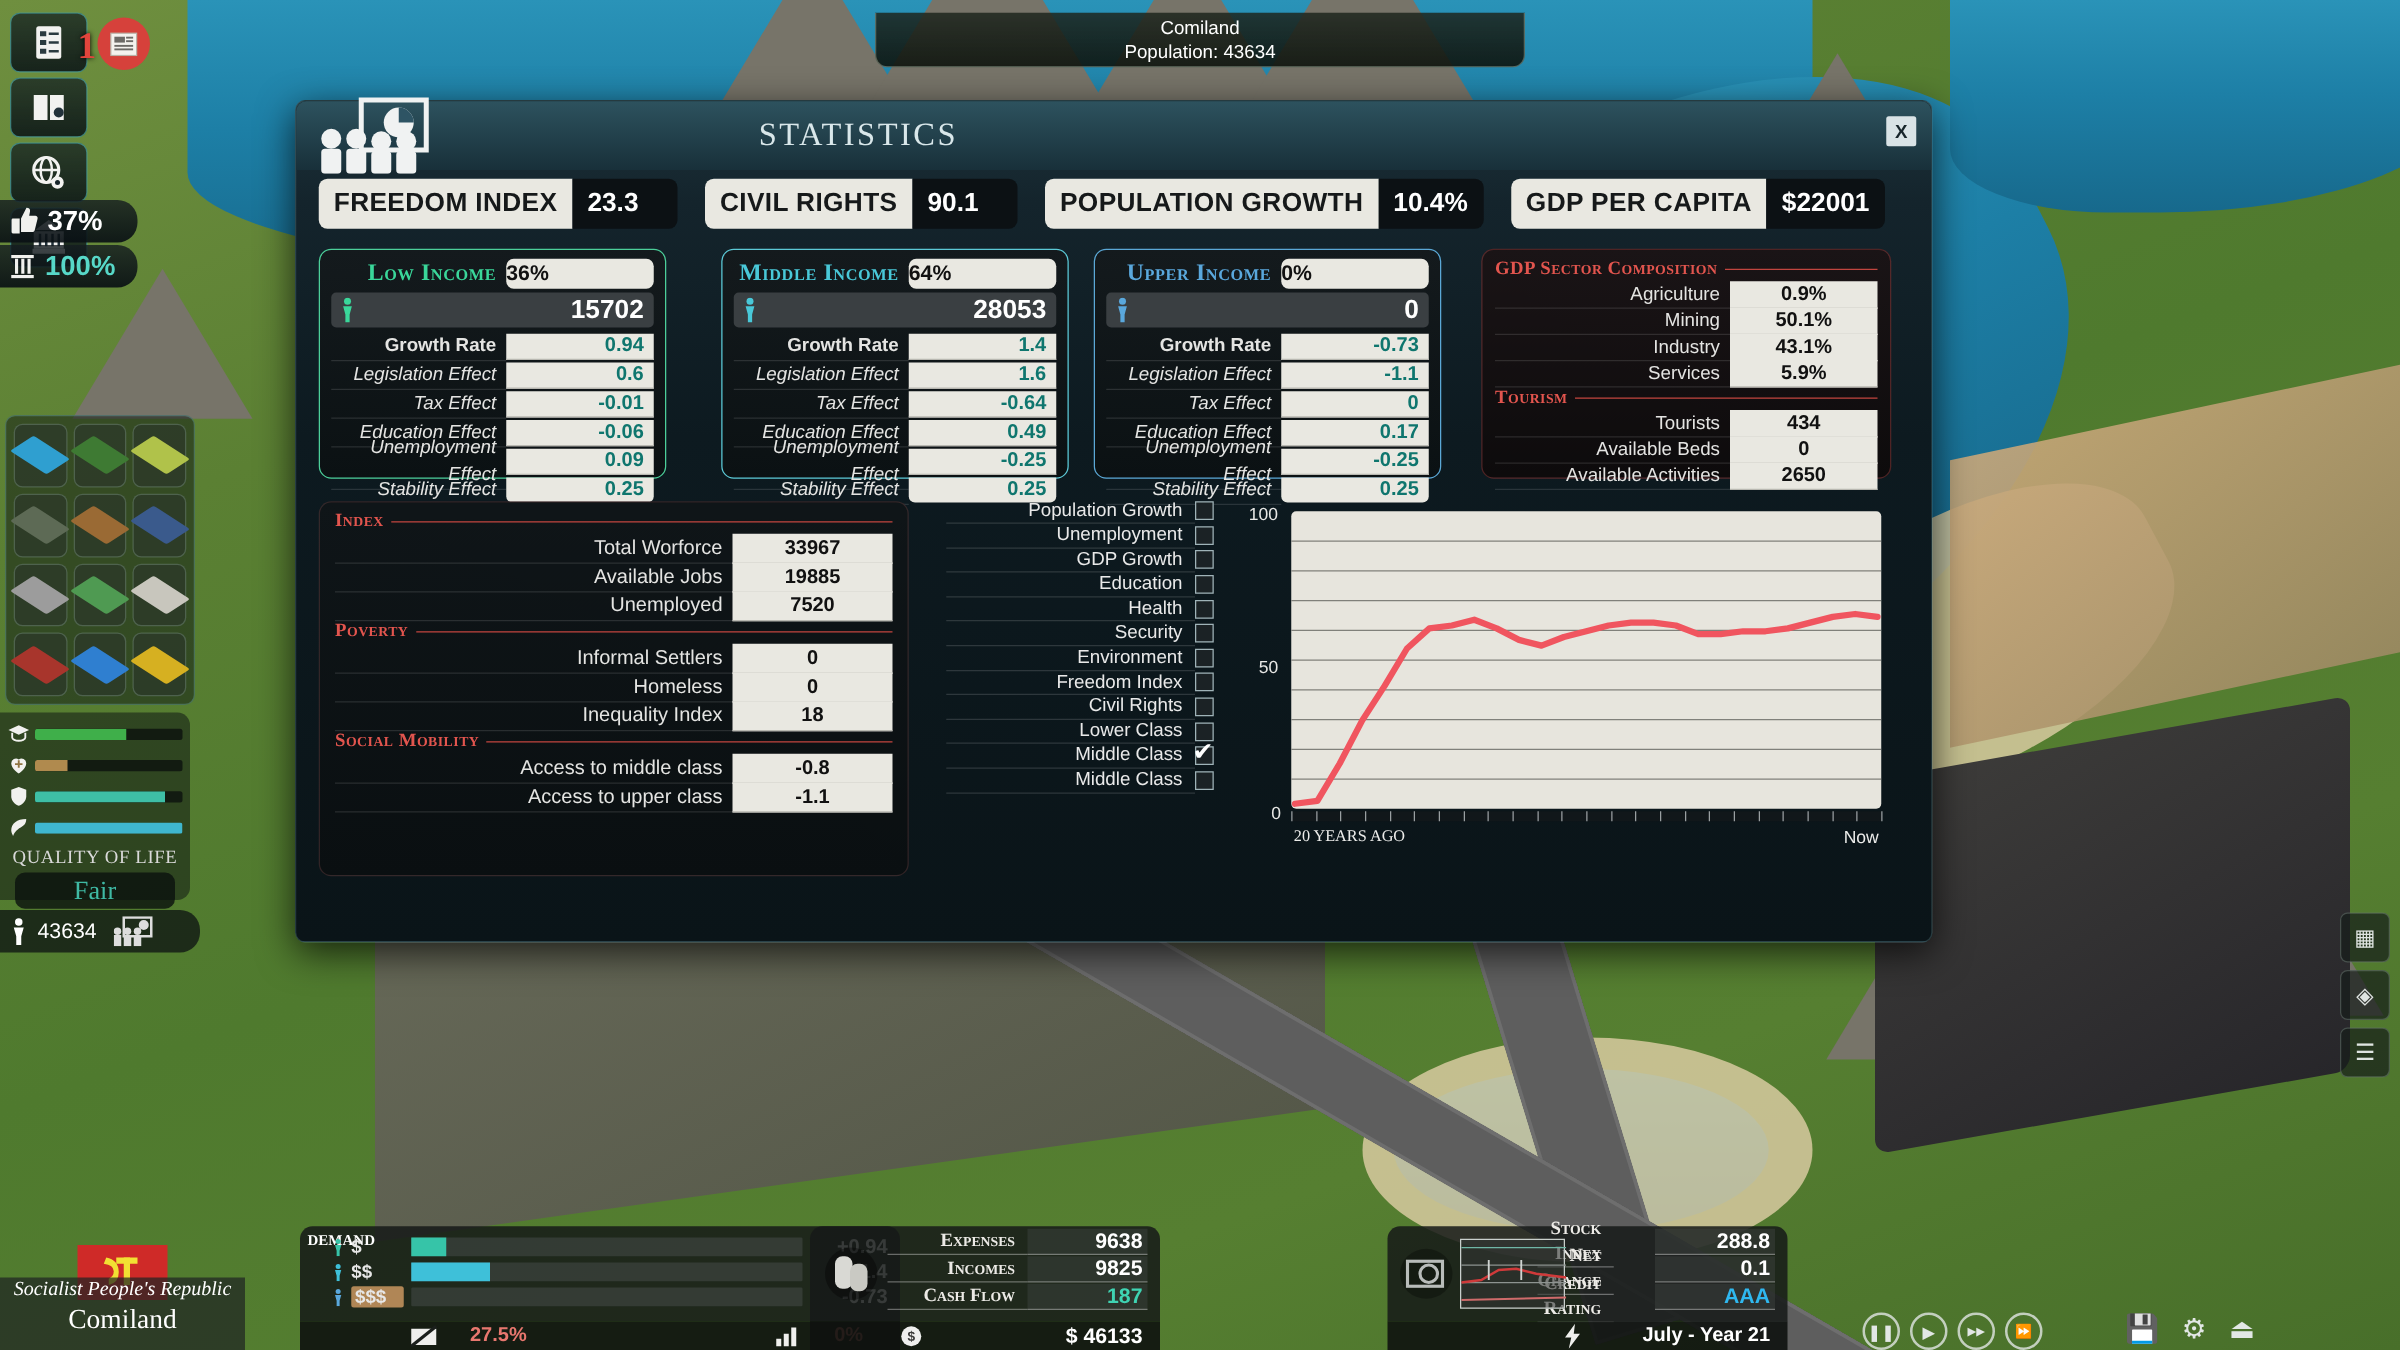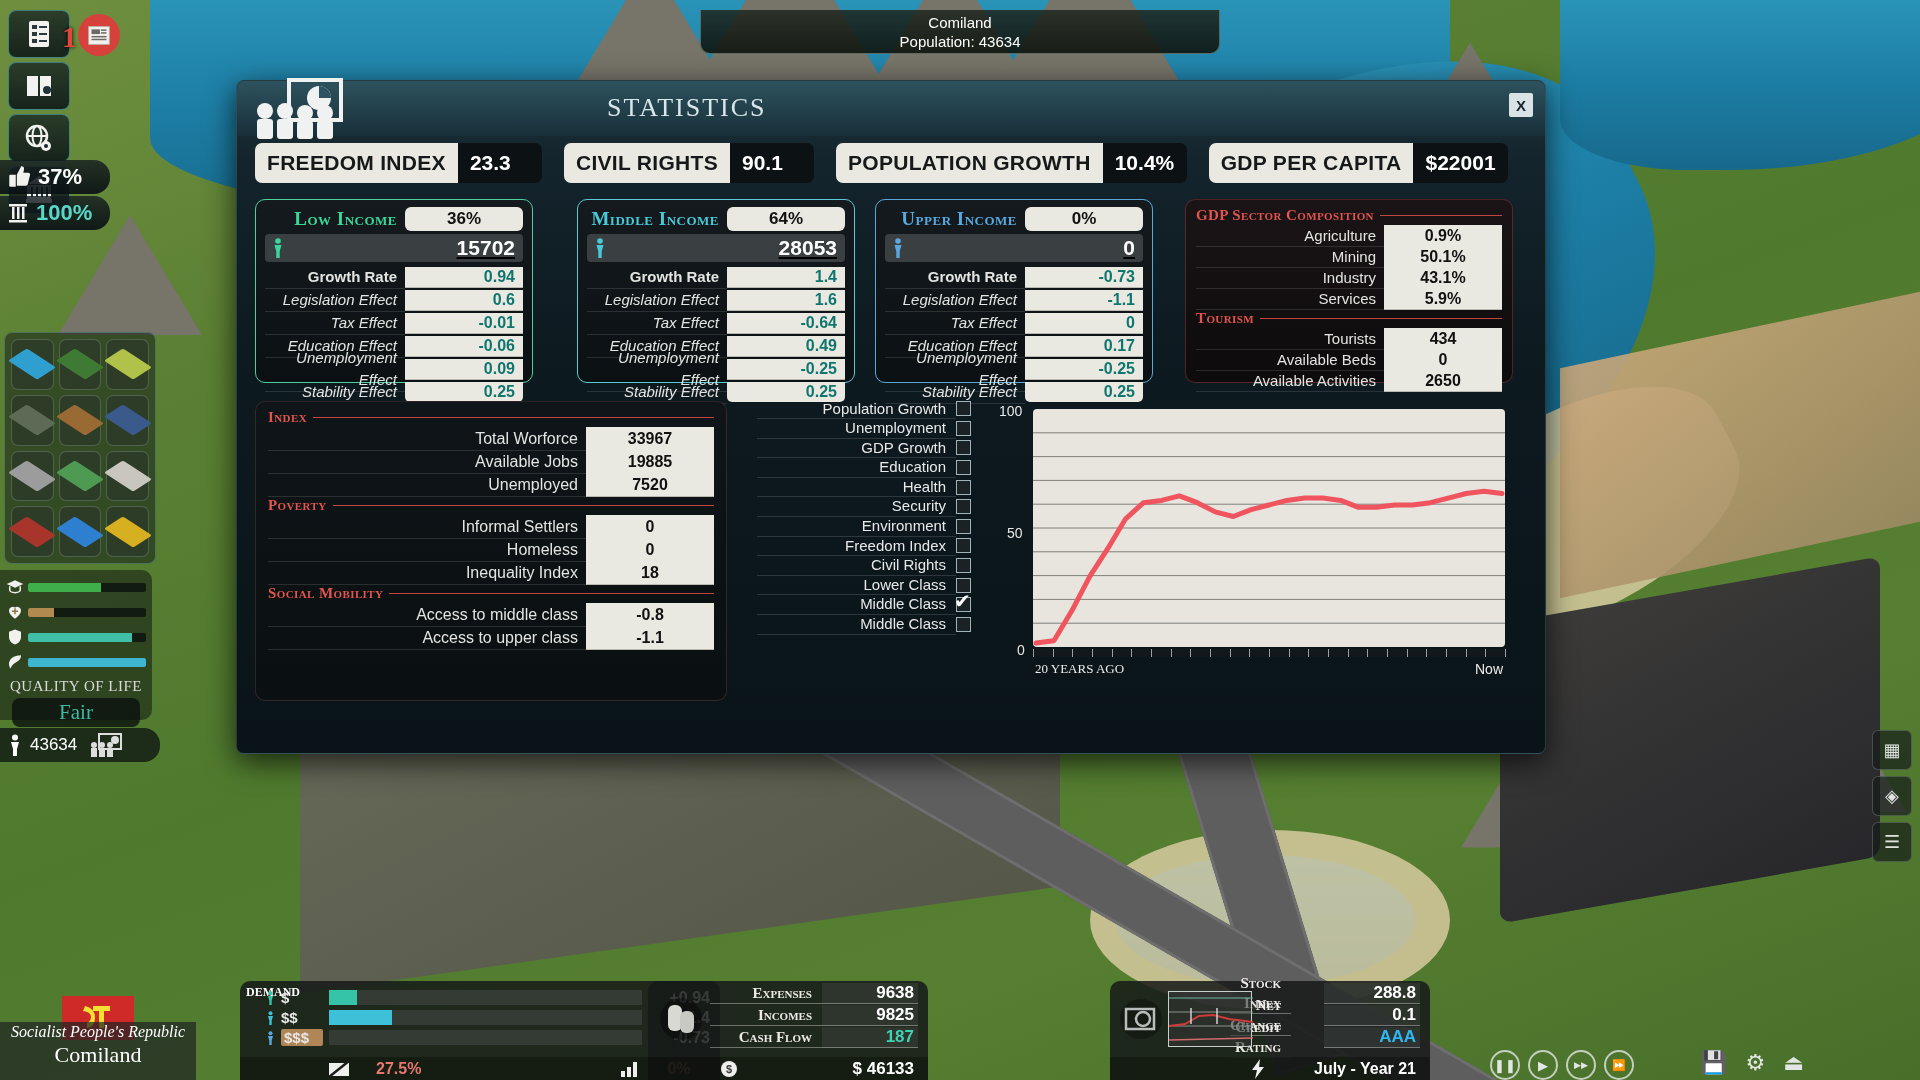--- a/index.html
+++ b/index.html
@@ -202,25 +202,25 @@
   .card-head { display:flex; align-items:center; gap:8px; margin-bottom:3px; }
   .card-head .title {
     flex:1; text-align:right; font-family:"Liberation Serif",serif;
     font-variant:small-caps; font-size:19px; font-weight:bold; letter-spacing:.5px;
   }
   #card-low .title { color:#3ad79a; }
   #card-mid .title { color:#49c8d8; }
   #card-up  .title { color:#5aa8dd; }
   .card-head .pct {
     width:118px; background:#e9e8e1; color:#111; font-size:17px; font-weight:bold;
-    text-align:center; border-radius:6px; padding:2px 0;
+    border-radius:6px; padding:2px 0;
   }
   .pop-row {
     display:flex; align-items:center; background:#3a3f42; border-radius:4px;
-    margin-bottom:4px; padding:2px 8px 2px 6px;text-decoration:underline;
+    margin-bottom:4px; padding:2px 8px 2px 6px;
   }
   .pop-row .person { width:14px; height:20px; }
   .pop-row .num { flex:1; text-align:right; color:#fff; font-size:21px; font-weight:bold; }
   .srow { display:flex; align-items:center; height:22px; margin-bottom:1px; }
   .srow .lab {
     flex:1; text-align:right; padding-right:8px; color:#e4e4e2; font-size:15px;
     border-bottom:1px solid rgba(255,255,255,.12);
     line-height:22px;
   }
   .srow.em .lab { font-weight:bold; }

